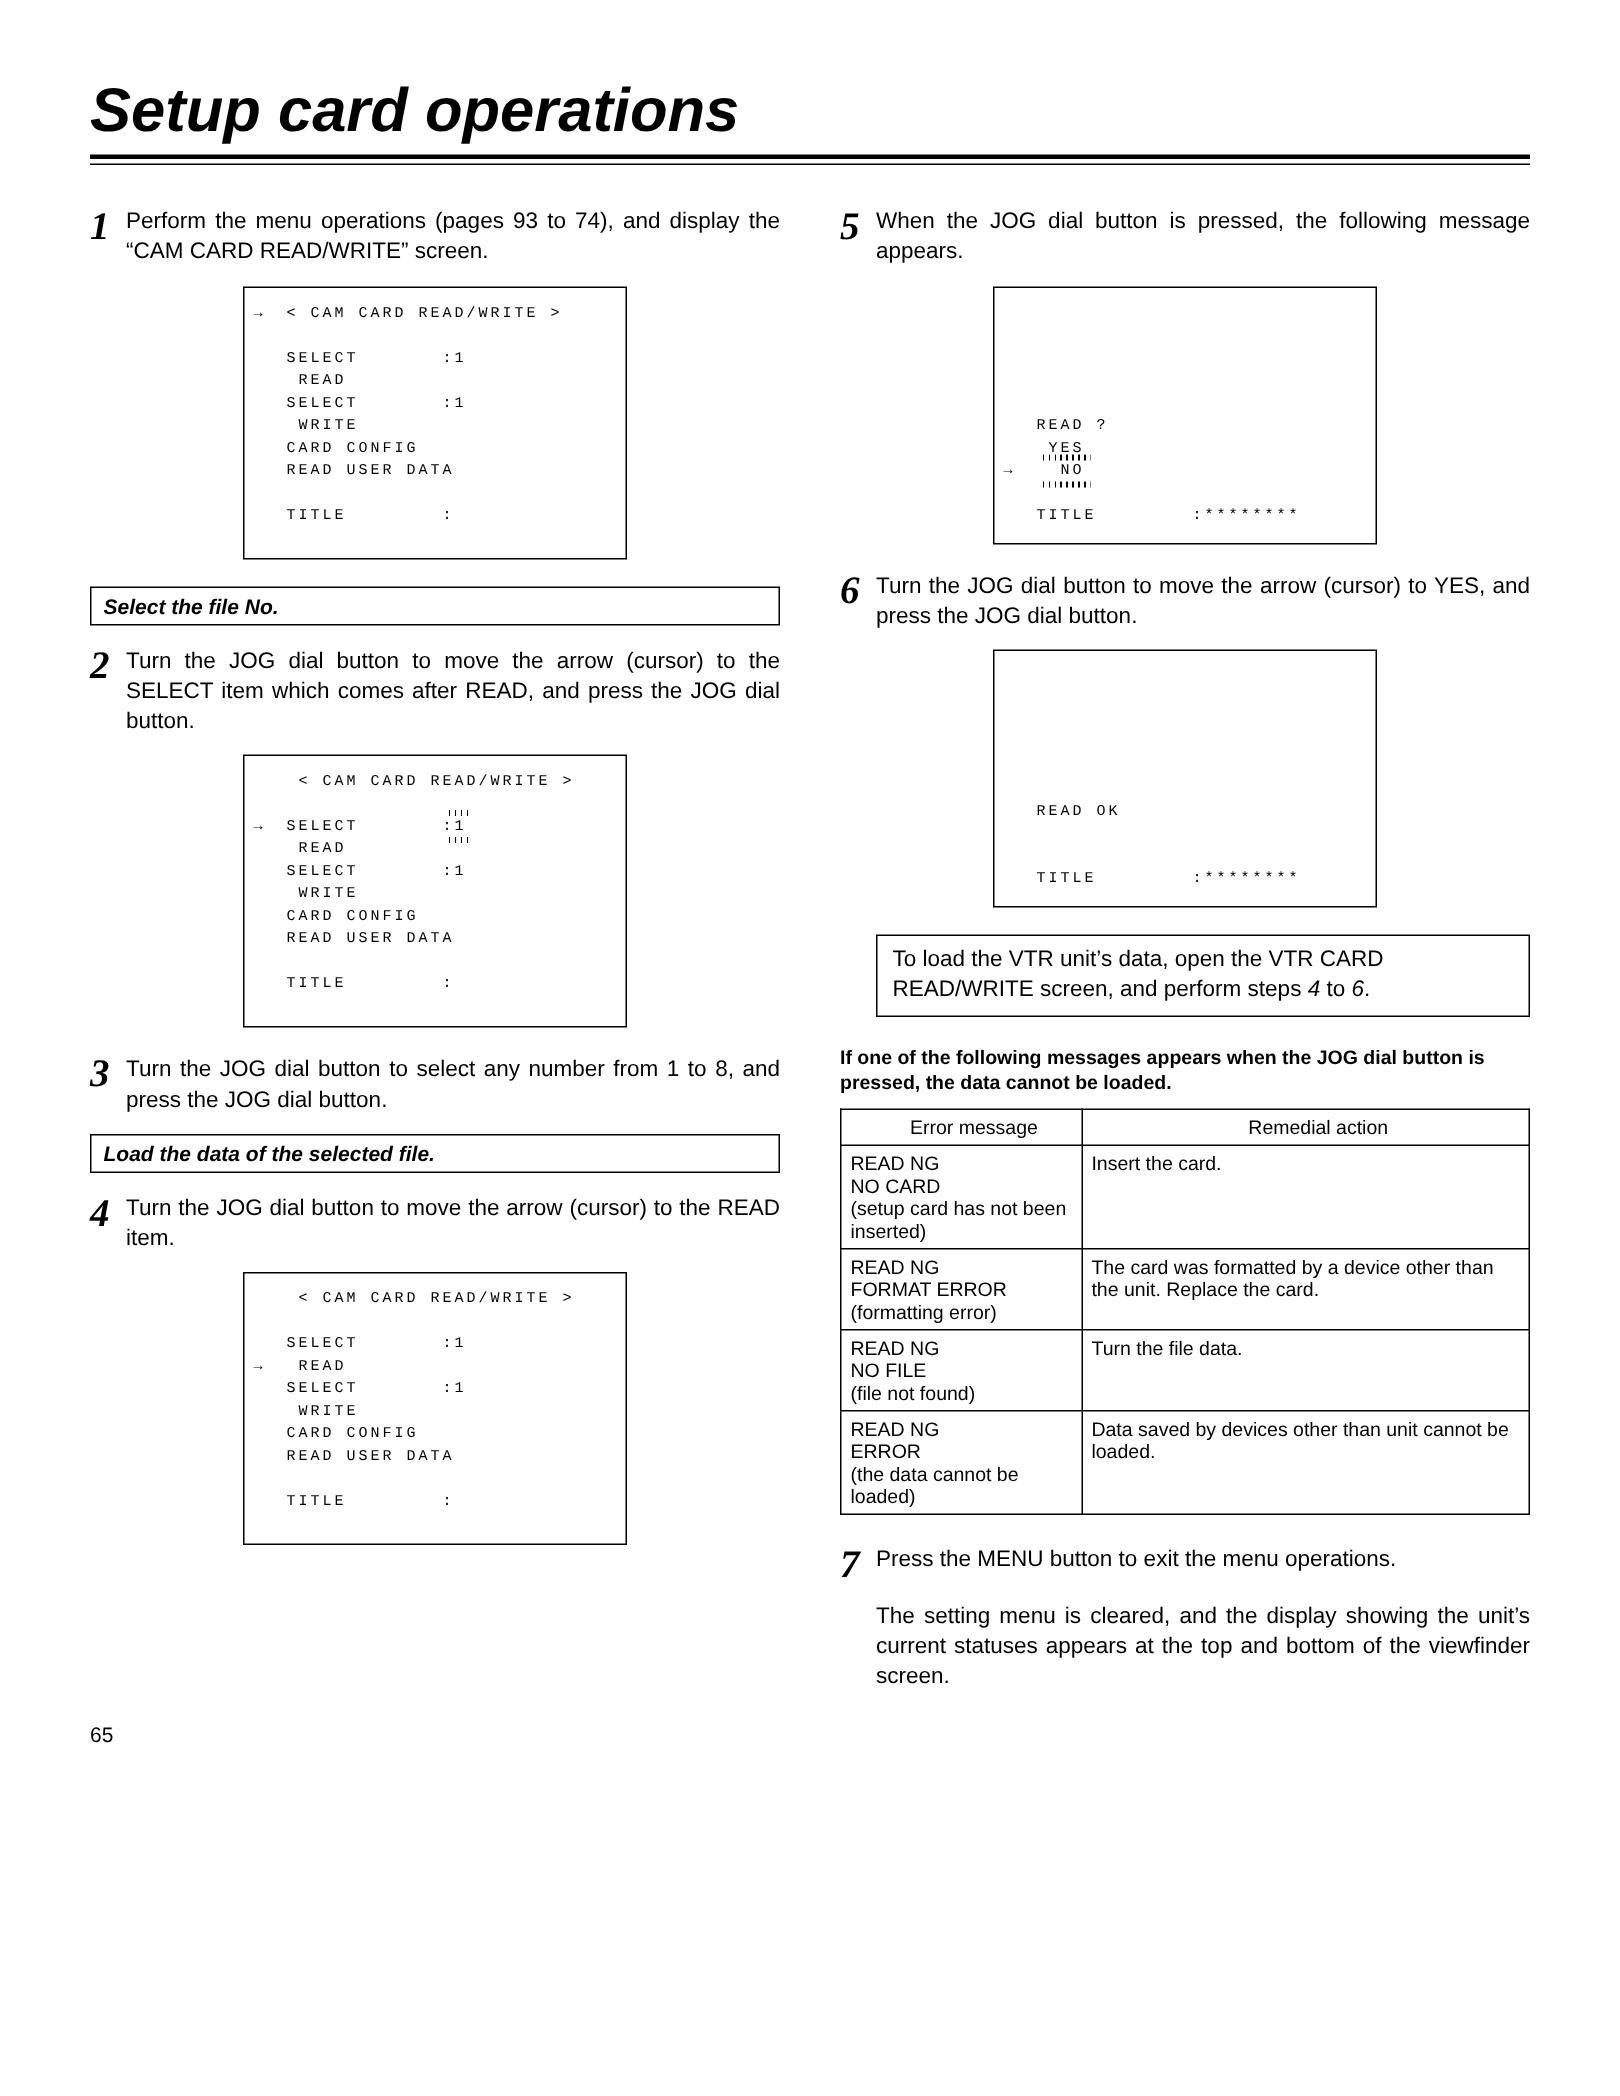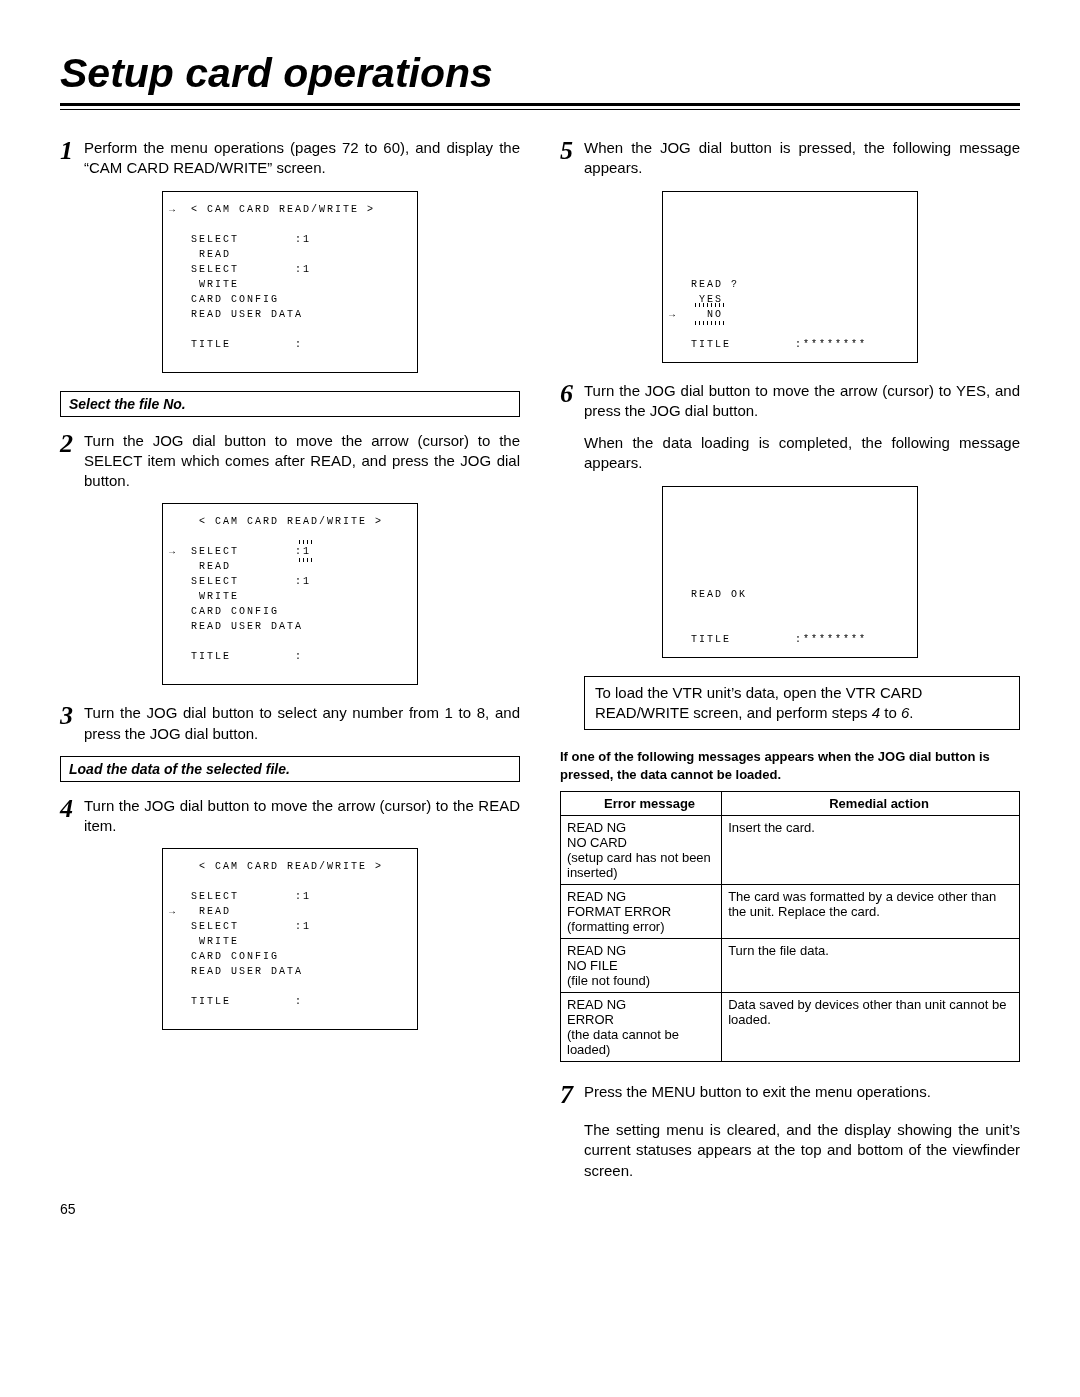--- a/index.html
+++ b/index.html
@@ -119,21 +119,21 @@
     font-size: 13px;
     margin-bottom: 20px;
   }
   table.err th, table.err td {
     border: 1px solid #000;
     padding: 4px 6px;
     vertical-align: top;
     text-align: left;
   }
   table.err th {
-    font-weight: bold;
+    font-weight: normal;
     text-align: center;
     padding-left: 23px;
   }
   .page-num {
     text-align: left;
     font-size: 14px;
     margin-top: 8px;
   }
 </style>
 </head>
@@ -141,21 +141,21 @@
 
 <div class="page-title">Setup card operations</div>
 <div class="double-rule"></div>
 
 <div class="columns">
 
   <div class="col">
 
     <div class="step">
       <div class="step-num">1</div>
-      <div class="step-text">Perform the menu operations (pages 72 to 60), and display the “CAM CARD READ/WRITE” screen.</div>
+      <div class="step-text">Perform the menu operations (pages 93 to 74), and display the “CAM CARD READ/WRITE” screen.</div>
     </div>
 
     <div class="screen-box"><span class="sc-arrow" style="top:10px;">→</span>  <span>&lt; CAM CARD READ/WRITE &gt;</span>
 
   <span>SELECT       :1</span>
   <span> READ</span>
   <span>SELECT       :1</span>
   <span> WRITE</span>
   <span>CARD CONFIG</span>
   <span>READ USER DATA</span>
@@ -223,21 +223,20 @@
   <span>READ ?</span>
   <span> YES</span>
 <span class="sc-arrow">→</span>   <span class="highlight"> NO</span>
 
   <span>TITLE        :********</span></div>
 
     <div class="step">
       <div class="step-num">6</div>
       <div class="step-text">Turn the JOG dial button to move the arrow (cursor) to YES, and press the JOG dial button.</div>
     </div>
-    <div class="step-text-extra">When the data loading is completed, the following message appears.</div>
 
     <div class="screen-box" style="min-height:150px;">
 
 
 
 
 
   <span>READ OK</span>
 
 

